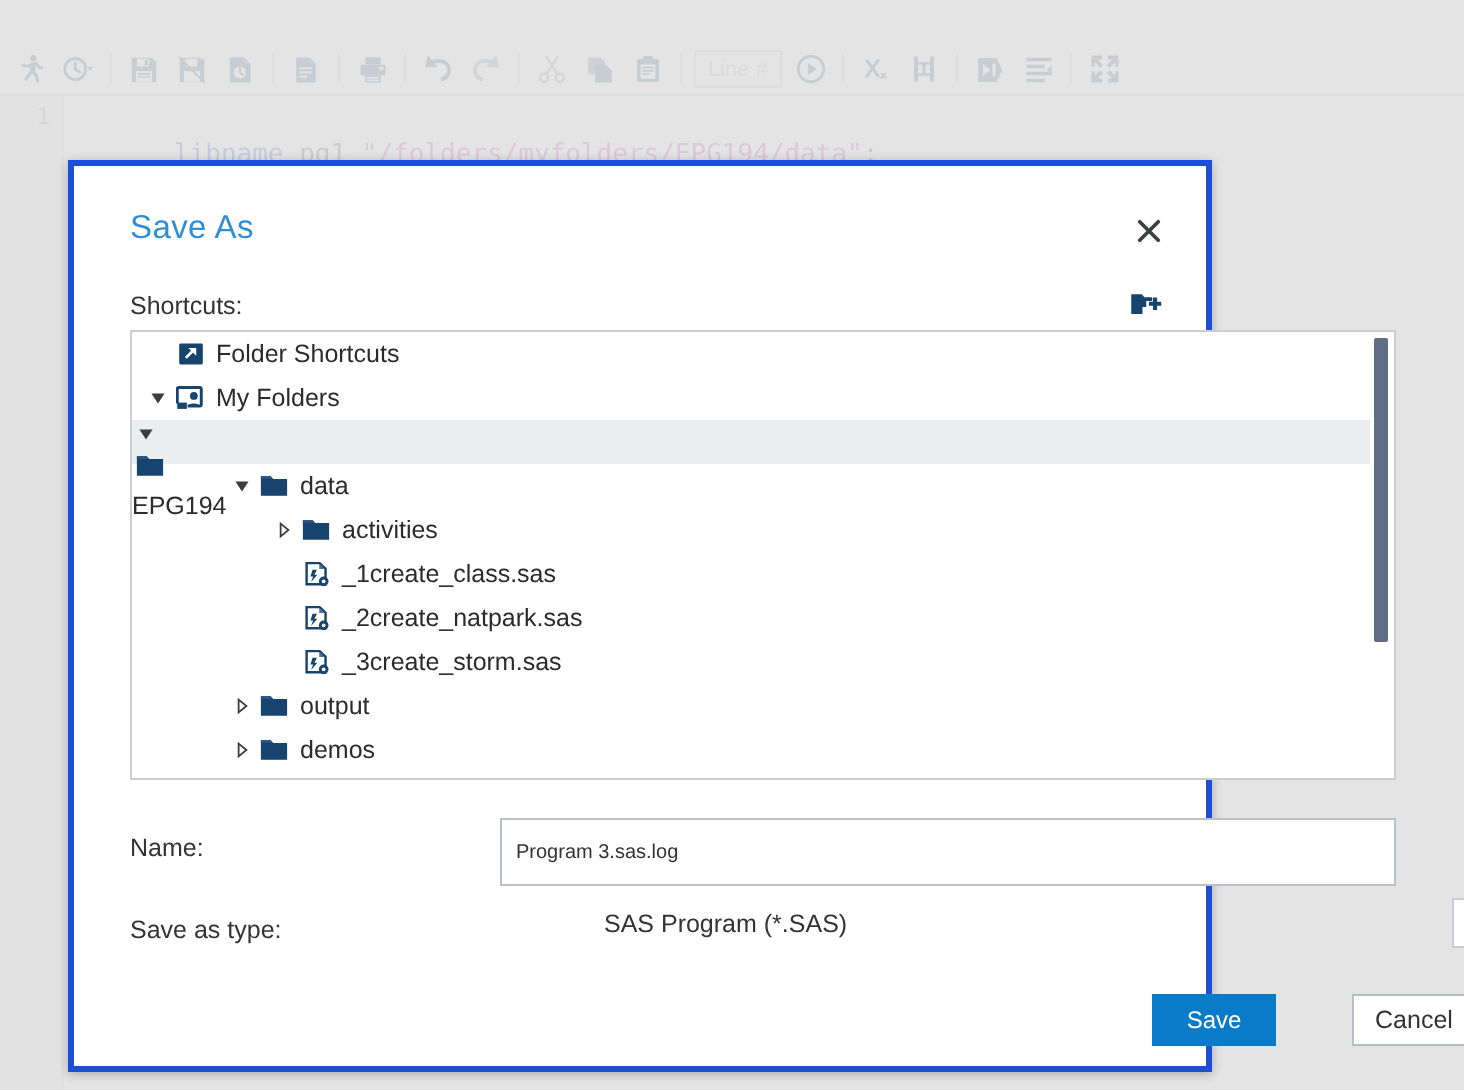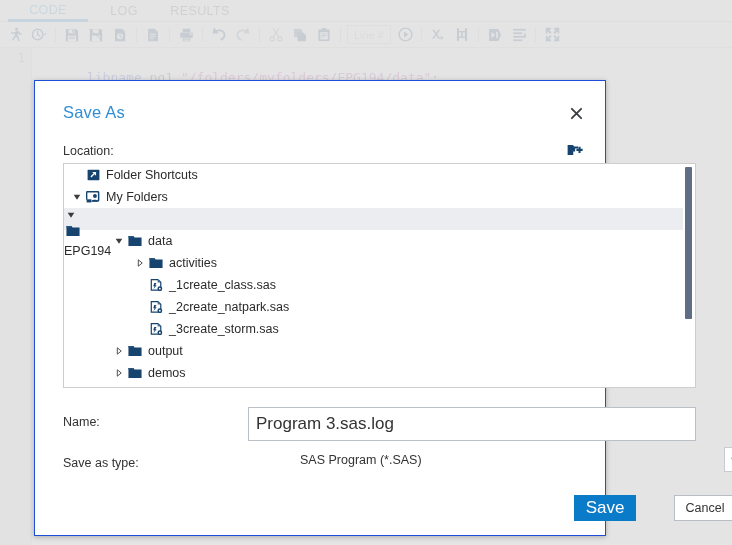--- a/index.html
+++ b/index.html
@@ -93,21 +93,21 @@
   
   #modal-scrim {
     position: absolute; inset: 0;
     background: rgba(224,224,224,0.88);
   }
   #dialog {
     position: absolute;
     left: 34px; top: 80px;
     width: 572px; height: 456px;
     background: #ffffff;
-    border: 1px solid #1d4ed8;
+    border: 3px solid #1d4ed8;
     box-shadow: 0 1px 5px rgba(0,0,0,.25);
   }
 
   #dlg-title {
     position: absolute; left: 28px; top: 22px;
     font-size: 16.5px; color: #2f8fd6; letter-spacing: .2px;
   }
   #dlg-close {
     position: absolute; right: 16px; top: 19px;
     width: 26px; height: 26px;
@@ -170,21 +170,21 @@
   #name-label {
     position: absolute; left: 28px; top: 334px;
     font-size: 12.5px; color: #333333;
   }
   #name-input {
     position: absolute; left: 213px; top: 326px;
     width: 448px; height: 26px;
     border: 1px solid #b9c0c7;
     background: #ffffff;
     font-family: "Liberation Sans", sans-serif;
-    font-size: 17px; color: #333333;
+    font-size: 10px; color: #333333;
     padding: 16px 7px;
     outline: none;
   }
 
   
   #type-label {
     position: absolute; left: 28px; top: 375px;
     font-size: 12.5px; color: #333333;
   }
   #type-select {
@@ -203,48 +203,37 @@
     display: flex; align-items: center; justify-content: center;
     cursor: pointer;
   }
 
   
   #btn-save {
     position: absolute; left: 539px; top: 414px;
     width: 62px; height: 26px;
     background: #0a7bc9; color: #ffffff;
     border: none; cursor: pointer;
-    font-family: "Liberation Sans", sans-serif; font-size: 17px;
+    font-family: "Liberation Sans", sans-serif; font-size: 12px;
     display: flex; align-items: center; justify-content: center;
   }
   #btn-cancel {
     position: absolute; left: 639px; top: 414px;
     width: 62px; height: 26px;
     background: #ffffff; color: #333333;
     border: 1px solid #b9bec4; cursor: pointer;
     font-family: "Liberation Sans", sans-serif; font-size: 12.5px;
     display: flex; align-items: center; justify-content: center;
   }
 </style>
 </head>
 <body>
 
 <div id="app-bg">
 
-  <div id="tabstrip">
-    <div class="tab active" id="tab-code">
-      <span>CODE</span>
-    </div>
-    <div class="tab" id="tab-log">
-      <span>LOG</span>
-    </div>
-    <div class="tab" id="tab-results">
-      <span>RESULTS</span>
-    </div>
-  </div>
 
   <div id="toolbar">
     <div class="tb-gap"></div>
 
     <div class="tb-item" title="Run">
       <svg width="15" height="15" viewBox="0 0 16 16" fill="#16446e">
         <circle cx="9.2" cy="2.2" r="1.7"></circle>
         <path d="M8.6 4.4 L6.2 5.9 L3.3 5.2 L3.0 6.6 L6.6 7.5 L7.8 6.8 L7.3 9.0 L4.2 13.6 L5.5 14.4 L8.6 10.2 L10.3 12.3 L10.8 15.2 L12.3 15.0 L11.7 11.4 L10.0 9.0 L10.7 6.3 L12.3 8.2 L14.6 8.0 L14.5 6.6 L13.0 6.7 L11.1 4.3 Z"></path>
       </svg>
     </div>
@@ -433,21 +422,21 @@
   <div id="dialog">
 
     <div id="dlg-title">Save As</div>
 
     <div id="dlg-close">
       <svg width="13" height="13" viewBox="0 0 14 14" stroke="#3d4044" stroke-width="2" stroke-linecap="round">
         <path d="M2 2 L12 12 M12 2 L2 12"></path>
       </svg>
     </div>
 
-    <div id="loc-label">Location:</div>
+    <div id="loc-label">Shortcuts:</div>
 
     <div id="new-folder-btn" title="New folder">
       <svg width="17" height="15" viewBox="0 0 18 16" fill="#16446e">
         <path d="M0.6 2.2 h5.6 l1.4 1.6 h4.2 v2.0 h-3.2 v3.2 h-2.0 v3.8 H0.6 Z"></path>
         <path d="M12.2 4.0 h2.2 v2.2 h2.2 v2.2 h-2.2 v2.2 h-2.2 V8.4 H10 V6.2 h2.2 Z"></path>
       </svg>
     </div>
 
     <div id="tree-box">
       <div id="tree-list">

